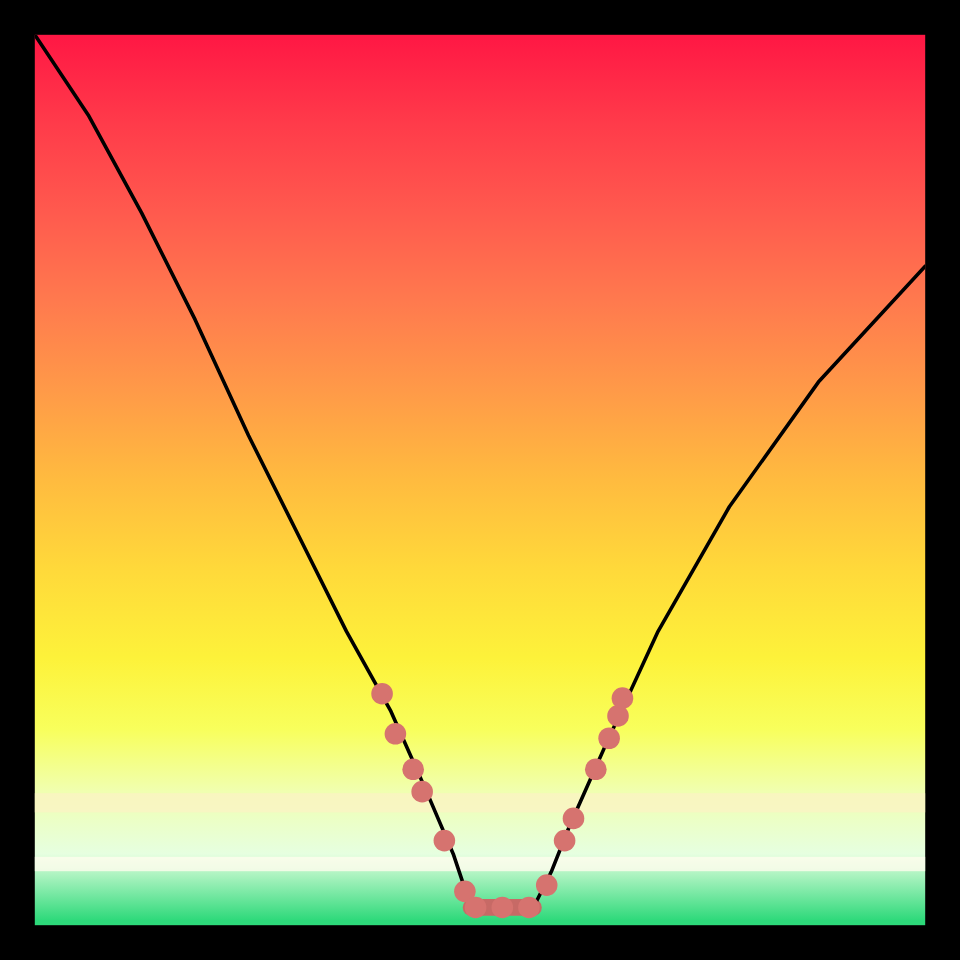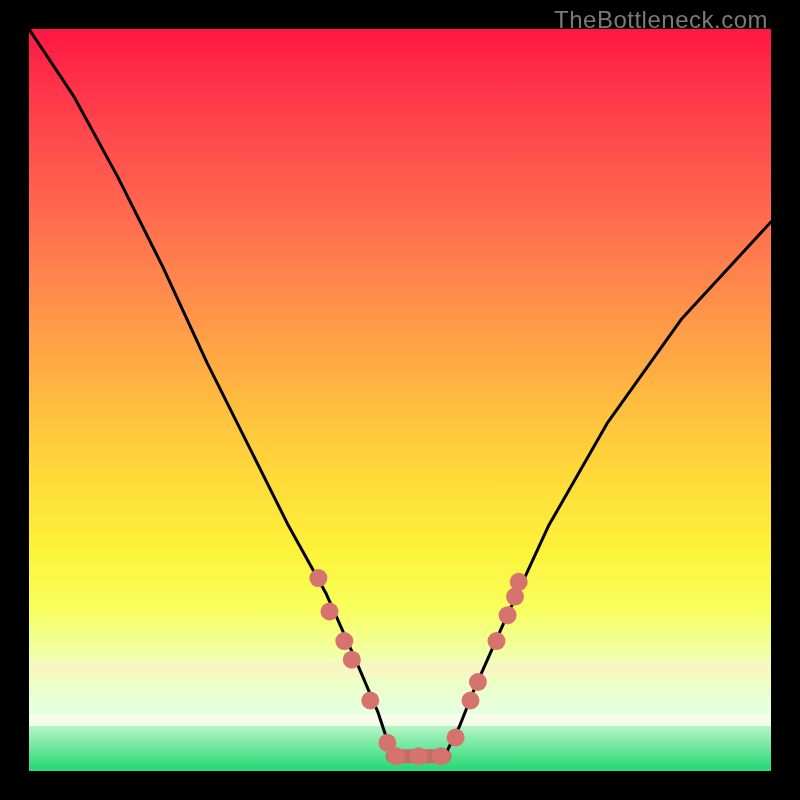--- a/index.html
+++ b/index.html
@@ -110,14 +110,13 @@
           <circle cx="426.6" cy="708.6" r="9" fill="#d6736f"></circle>
           <circle cx="441.5" cy="671.5" r="9" fill="#d6736f"></circle>
           <circle cx="448.9" cy="653.0" r="9" fill="#d6736f"></circle>
           <circle cx="467.5" cy="612.1" r="9" fill="#d6736f"></circle>
           <circle cx="478.6" cy="586.2" r="9" fill="#d6736f"></circle>
           <circle cx="486.0" cy="567.6" r="9" fill="#d6736f"></circle>
           <circle cx="489.7" cy="552.8" r="9" fill="#d6736f"></circle>
         </g>
     </svg>
   </div>
-  <div class="watermark">TheBottleneck.com</div>
 </div>
 
 </body></html>

